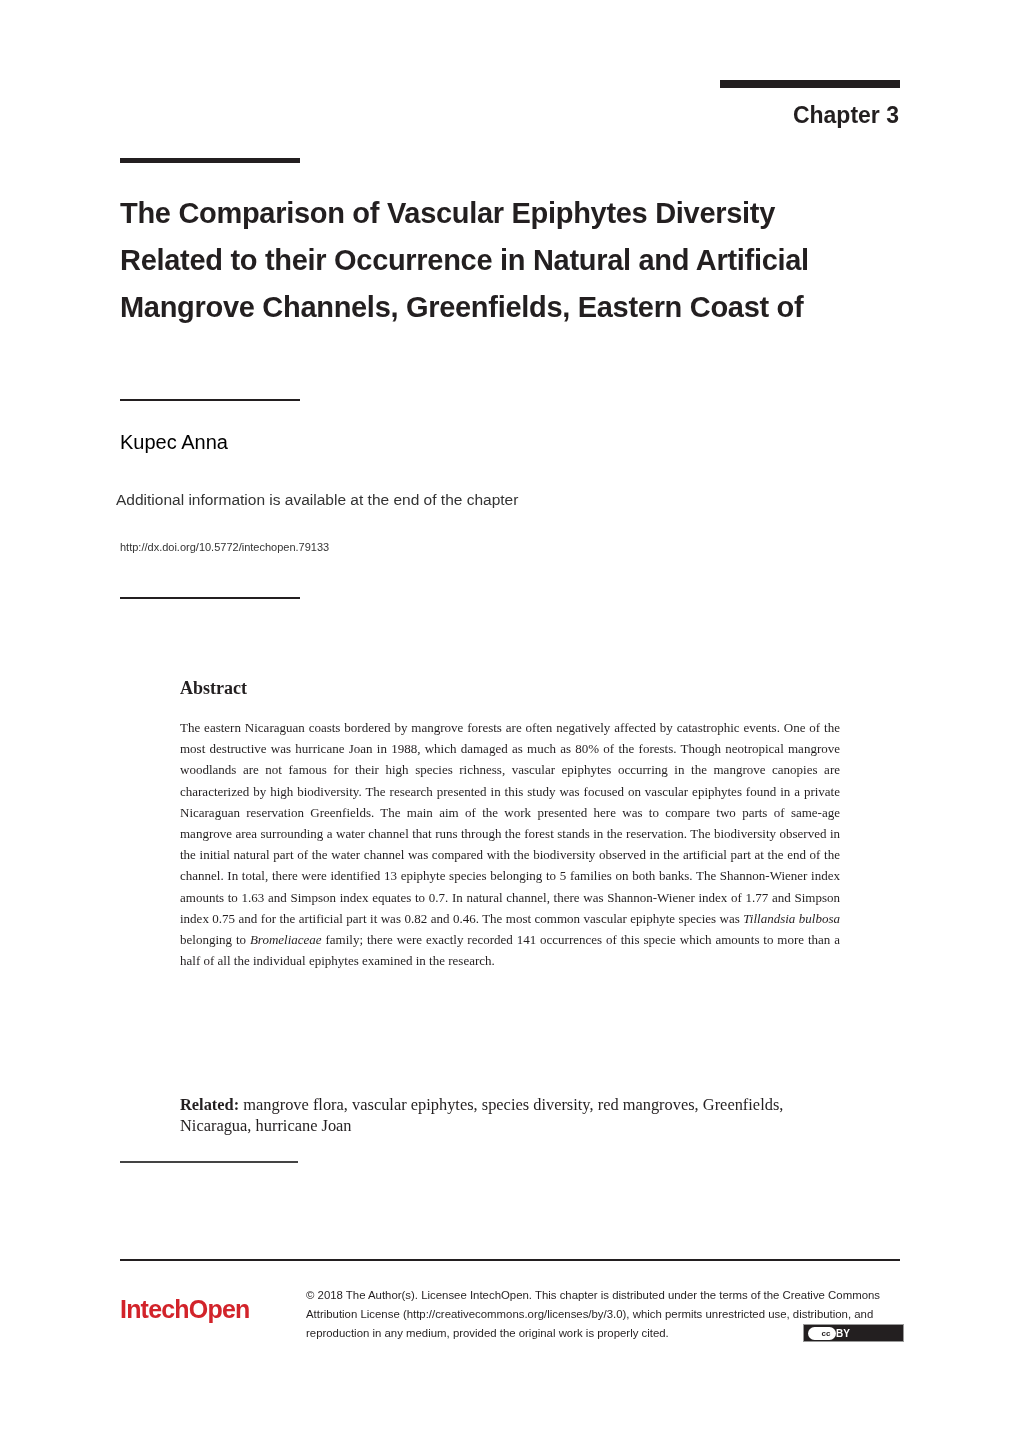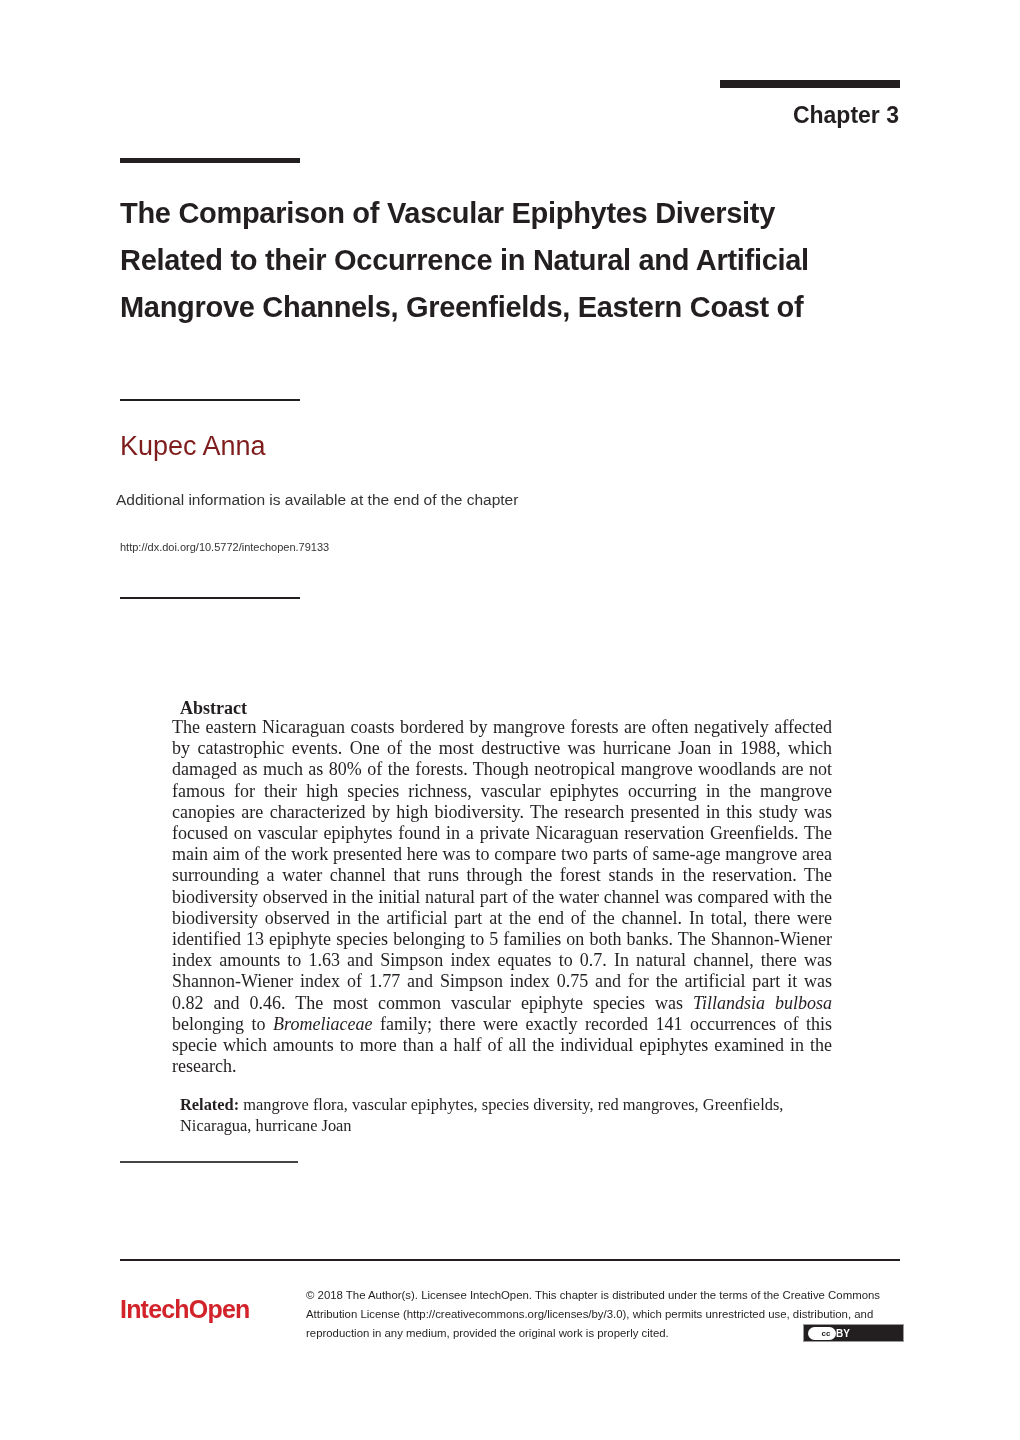--- a/index.html
+++ b/index.html
@@ -3,25 +3,25 @@
 <meta charset="utf-8">
 <style>
   html, body { margin:0; padding:0; background:#ffffff; }
   body { width:1020px; height:1440px; position:relative; overflow:hidden; color:#231f20; }
   .abs { position:absolute; }
   .rule { position:absolute; background:#231f20; }
   .sans { font-family:"Liberation Sans", "DejaVu Sans", sans-serif; }
   .serif { font-family:"Liberation Serif", "DejaVu Serif", serif; }
   #chapter { right:121px; top:102px; font-size:23px; font-weight:bold; }
   #title { left:120px; top:190px; width:780px; font-size:29px; font-weight:bold; line-height:47px; letter-spacing:-0.3px; }
-  #author { left:120px; top:431px; font-size:27px; font-weight:normal; color:#7f1d1d; }
+  #author { left:120px; top:431px; font-size:20px; font-weight:normal; color:#000000; }
   #addinfo { left:116px; top:491px; font-size:15.5px; color:#333; }
   #doi { left:120px; top:541px; font-size:11px; color:#333; }
-  #abstract-h { left:180px; top:678px; font-size:18px; font-weight:bold;margin-top:20px; }
-  #abstract-body { left:172px; top:717px; width:660px; font-size:18px; line-height:21.2px; text-align:justify; }
+  #abstract-h { left:180px; top:678px; font-size:18px; font-weight:bold; }
+  #abstract-body { left:180px; top:717px; width:660px; font-size:13px; line-height:21.2px; text-align:justify; }
   #keywords { left:180px; top:1094px; width:660px; font-size:16.4px; line-height:21.2px; }
   #keywords b { font-weight:bold; }
   #logo { left:120px; top:1295px; font-size:25px; font-weight:bold; color:#d2232a; letter-spacing:-0.8px; }
   #license { left:306px; top:1286px; width:600px; font-size:11.4px; line-height:19px; color:#231f20; }
   #cc-badge { position:absolute; left:803px; top:1324px; width:101px; height:18px; background:#231f20; border:1px solid #999; box-sizing:border-box; display:flex; align-items:center; padding-left:4px; }
   #cc-badge .cc { width:20px; height:13px; border-radius:7px; background:#fff; color:#231f20; font-size:8px; font-weight:bold; display:flex; align-items:center; justify-content:center; font-family:"Liberation Sans", sans-serif;padding-left:8px; }
   #cc-badge .by { color:#fff; font-size:10px; font-weight:bold; margin-left:0; font-family:"Liberation Sans", sans-serif; }
 </style>
 </head>
 <body>

